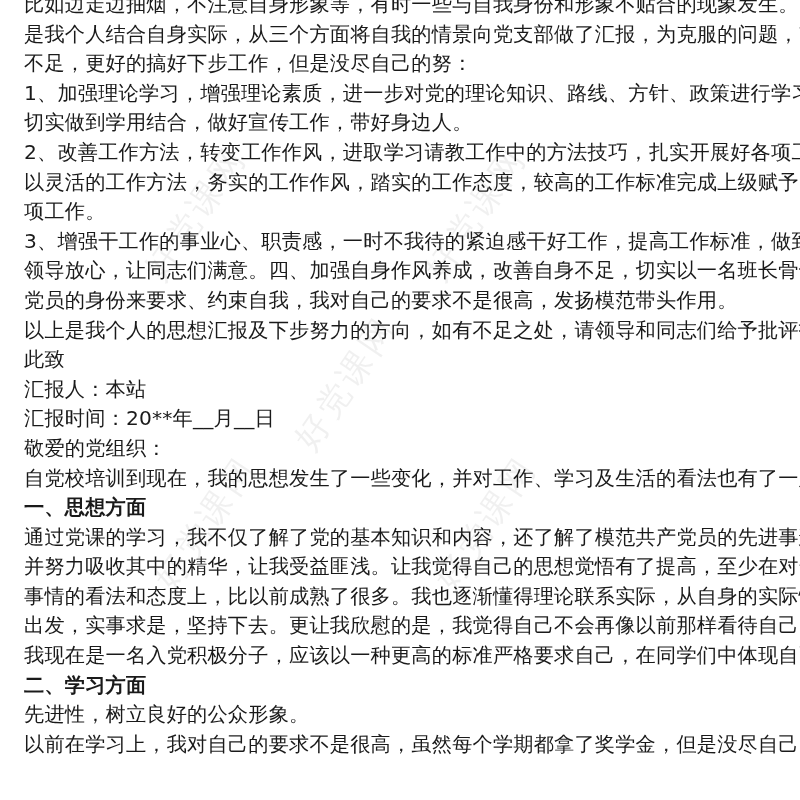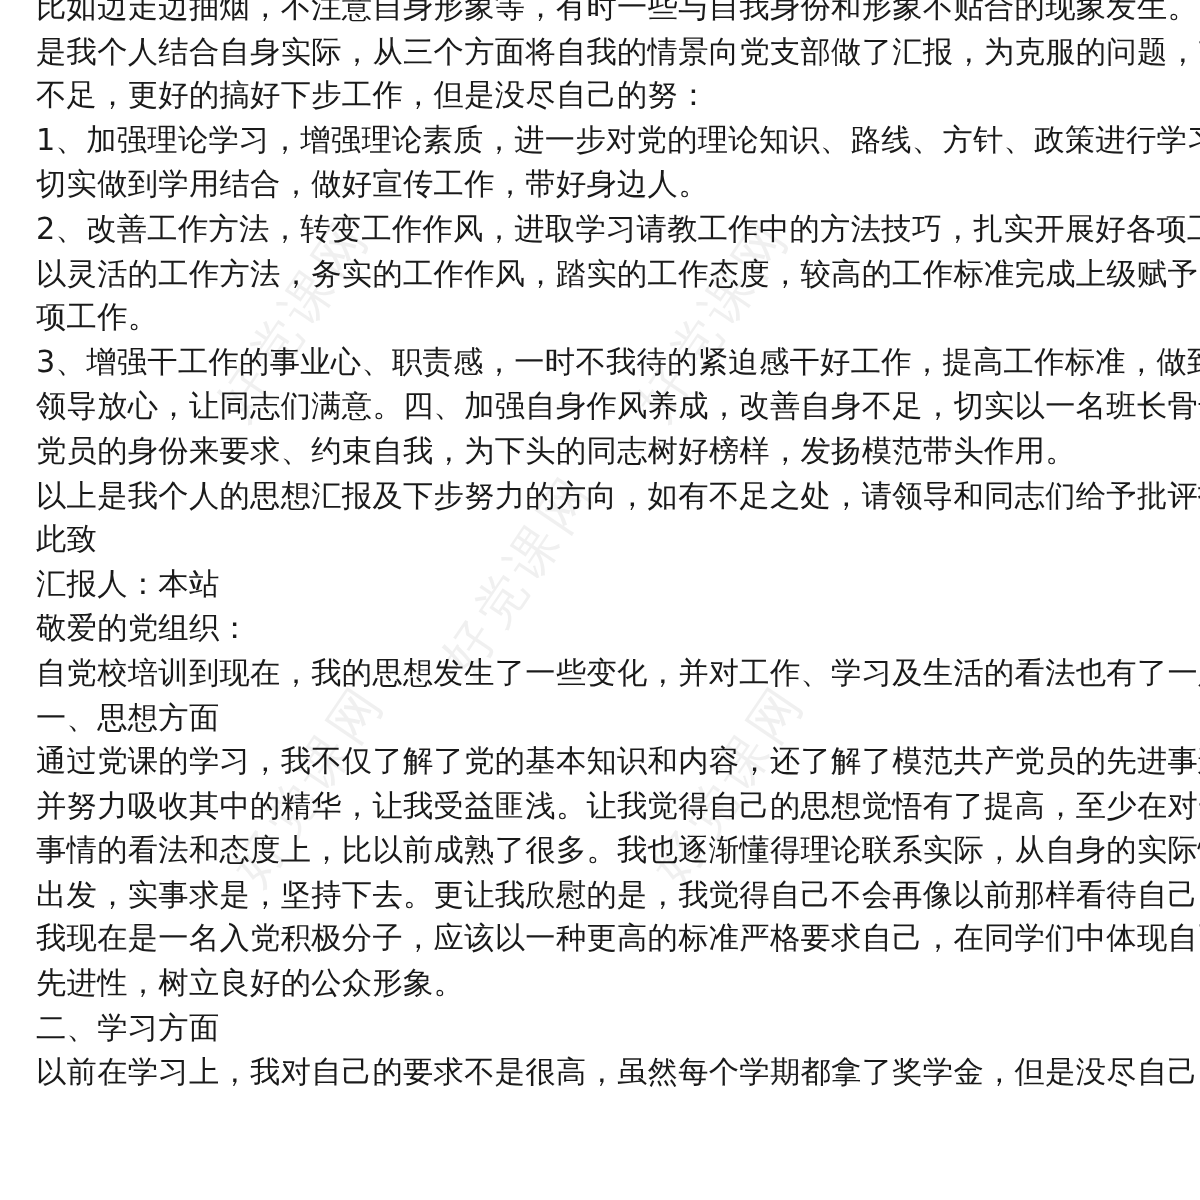--- a/index.html
+++ b/index.html
@@ -22,21 +22,21 @@
     width: 760px;
   }
   .line {
     font-size: 20.2px;
     line-height: 29.6px;
     height: 29.6px;
     white-space: nowrap;
     letter-spacing: 0.2px;
   }
   .line.bold {
-    font-weight: normal;
+    font-weight: bold;
   }
   .watermark {
     position: absolute;
     font-size: 34px;
     color: rgba(0,0,0,0.06);
     transform: rotate(-56deg);
     white-space: nowrap;
     pointer-events: none;
     letter-spacing: 4px;
     font-family: "DejaVu Sans", sans-serif;
@@ -49,34 +49,35 @@
   <div class="line">比如边走边抽烟，不注意自身形象等，有时一些与自我身份和形象不贴合的现象发生。以上</div>
   <div class="line">是我个人结合自身实际，从三个方面将自我的情景向党支部做了汇报，为克服的问题，改正</div>
   <div class="line">不足，更好的搞好下步工作，但是没尽自己的努：</div>
   <div class="line">1、加强理论学习，增强理论素质，进一步对党的理论知识、路线、方针、政策进行学习，</div>
   <div class="line">切实做到学用结合，做好宣传工作，带好身边人。</div>
   <div class="line">2、改善工作方法，转变工作作风，进取学习请教工作中的方法技巧，扎实开展好各项工作，</div>
   <div class="line">以灵活的工作方法，务实的工作作风，踏实的工作态度，较高的工作标准完成上级赋予的各</div>
   <div class="line">项工作。</div>
   <div class="line">3、增强干工作的事业心、职责感，一时不我待的紧迫感干好工作，提高工作标准，做到让</div>
   <div class="line">领导放心，让同志们满意。四、加强自身作风养成，改善自身不足，切实以一名班长骨干、</div>
-  <div class="line">党员的身份来要求、约束自我，为下头的同志树好榜样，发扬模范带头作用。</div>
+  <div class="line">党员的身份来要求、约束自我，我对自己的要求不是很高，发扬模范带头作用。</div>
   <div class="line">以上是我个人的思想汇报及下步努力的方向，如有不足之处，请领导和同志们给予批评指正。</div>
   <div class="line">此致</div>
   <div class="line">汇报人：本站</div>
+  <div class="line">汇报时间：20**年__月__日</div>
   <div class="line">敬爱的党组织：</div>
   <div class="line">自党校培训到现在，我的思想发生了一些变化，并对工作、学习及生活的看法也有了一定的</div>
   <div class="line bold">一、思想方面</div>
   <div class="line">通过党课的学习，我不仅了解了党的基本知识和内容，还了解了模范共产党员的先进事迹，</div>
   <div class="line">并努力吸收其中的精华，让我受益匪浅。让我觉得自己的思想觉悟有了提高，至少在对一些</div>
   <div class="line">事情的看法和态度上，比以前成熟了很多。我也逐渐懂得理论联系实际，从自身的实际情况</div>
   <div class="line">出发，实事求是，坚持下去。更让我欣慰的是，我觉得自己不会再像以前那样看待自己了，</div>
   <div class="line">我现在是一名入党积极分子，应该以一种更高的标准严格要求自己，在同学们中体现自己的</div>
+  <div class="line bold">二、学习方面</div>
   <div class="line">先进性，树立良好的公众形象。</div>
-  <div class="line bold">二、学习方面</div>
   <div class="line">以前在学习上，我对自己的要求不是很高，虽然每个学期都拿了奖学金，但是没尽自己的努</div>
 
 </div>
 
 <div class="watermark" style="left:120px; top:190px;">好党课网</div>
 <div class="watermark" style="left:400px; top:190px;">好党课网</div>
 <div class="watermark" style="left:270px; top:360px;">好党课网</div>
 <div class="watermark" style="left:130px; top:500px;">好党课网</div>
 <div class="watermark" style="left:410px; top:500px;">好党课网</div>
 

